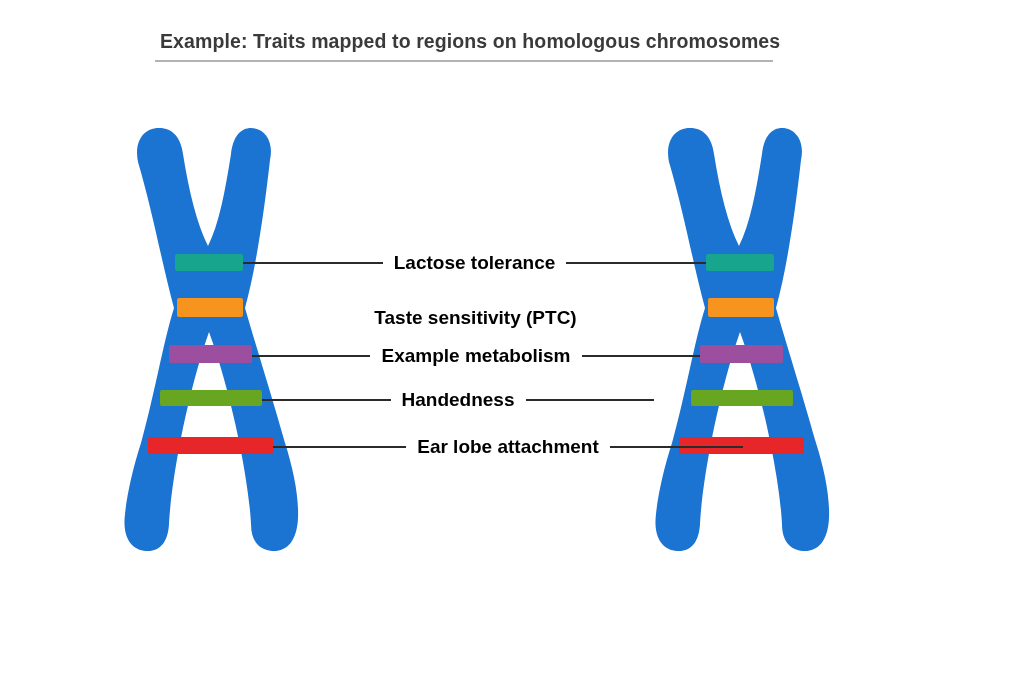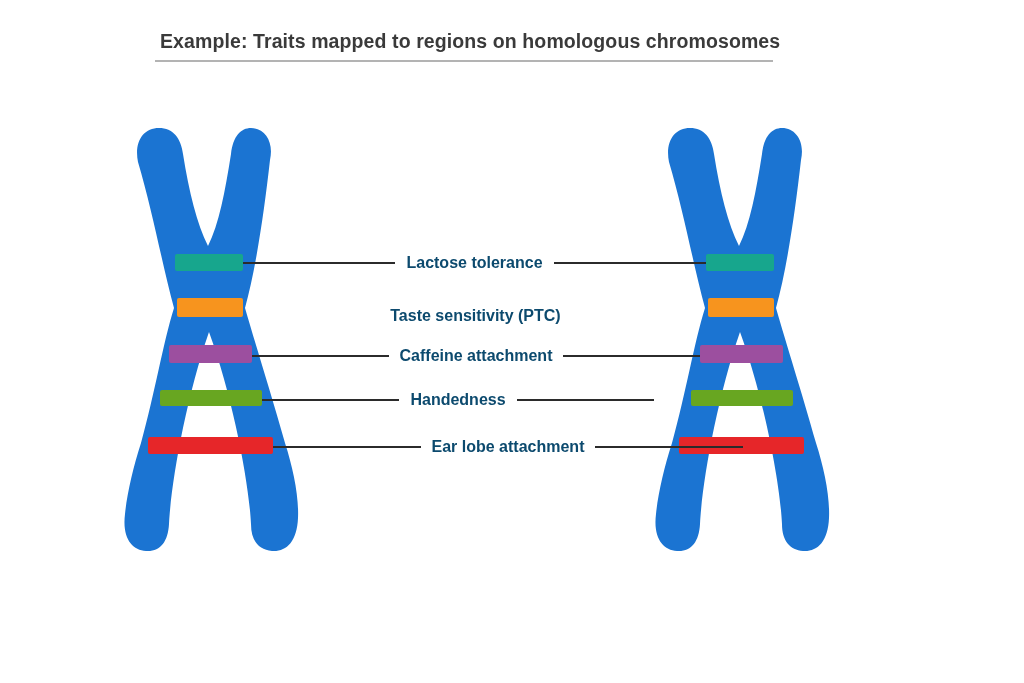--- a/index.html
+++ b/index.html
@@ -49,23 +49,23 @@
   .row3 { left: 252px; top: 344px; width: 448px; }
   .row4 { left: 262px; top: 388px; width: 392px; }
   .row5 { left: 273px; top: 435px; width: 470px; }
 
   .connector {
     flex: 1;
     height: 2px;
     background: var(--connector-line, #2b2b2b);
   }
   .trait-label {
-    font-size: 16px;
+    font-size: 19px;
     font-weight: bold;
-    color: #0c4a6e;
+    color: #000000;
     white-space: nowrap;
     padding: 0 2px;
   }
 </style>
 </head>
 <body>
 
 <div class="canvas">
 
   <h1 class="page-title">Example: Traits mapped to regions on homologous chromosomes</h1>
@@ -134,21 +134,21 @@
   </div>
 
   <div class="trait-row row2">
     <div class="connector"></div>
     <span class="trait-label">Taste sensitivity (PTC)</span>
     <div class="connector"></div>
   </div>
 
   <div class="trait-row row3">
     <div class="connector"></div>
-    <span class="trait-label">Caffeine attachment</span>
+    <span class="trait-label">Example metabolism</span>
     <div class="connector"></div>
   </div>
 
   <div class="trait-row row4">
     <div class="connector"></div>
     <span class="trait-label">Handedness</span>
     <div class="connector"></div>
   </div>
 
   <div class="trait-row row5">

